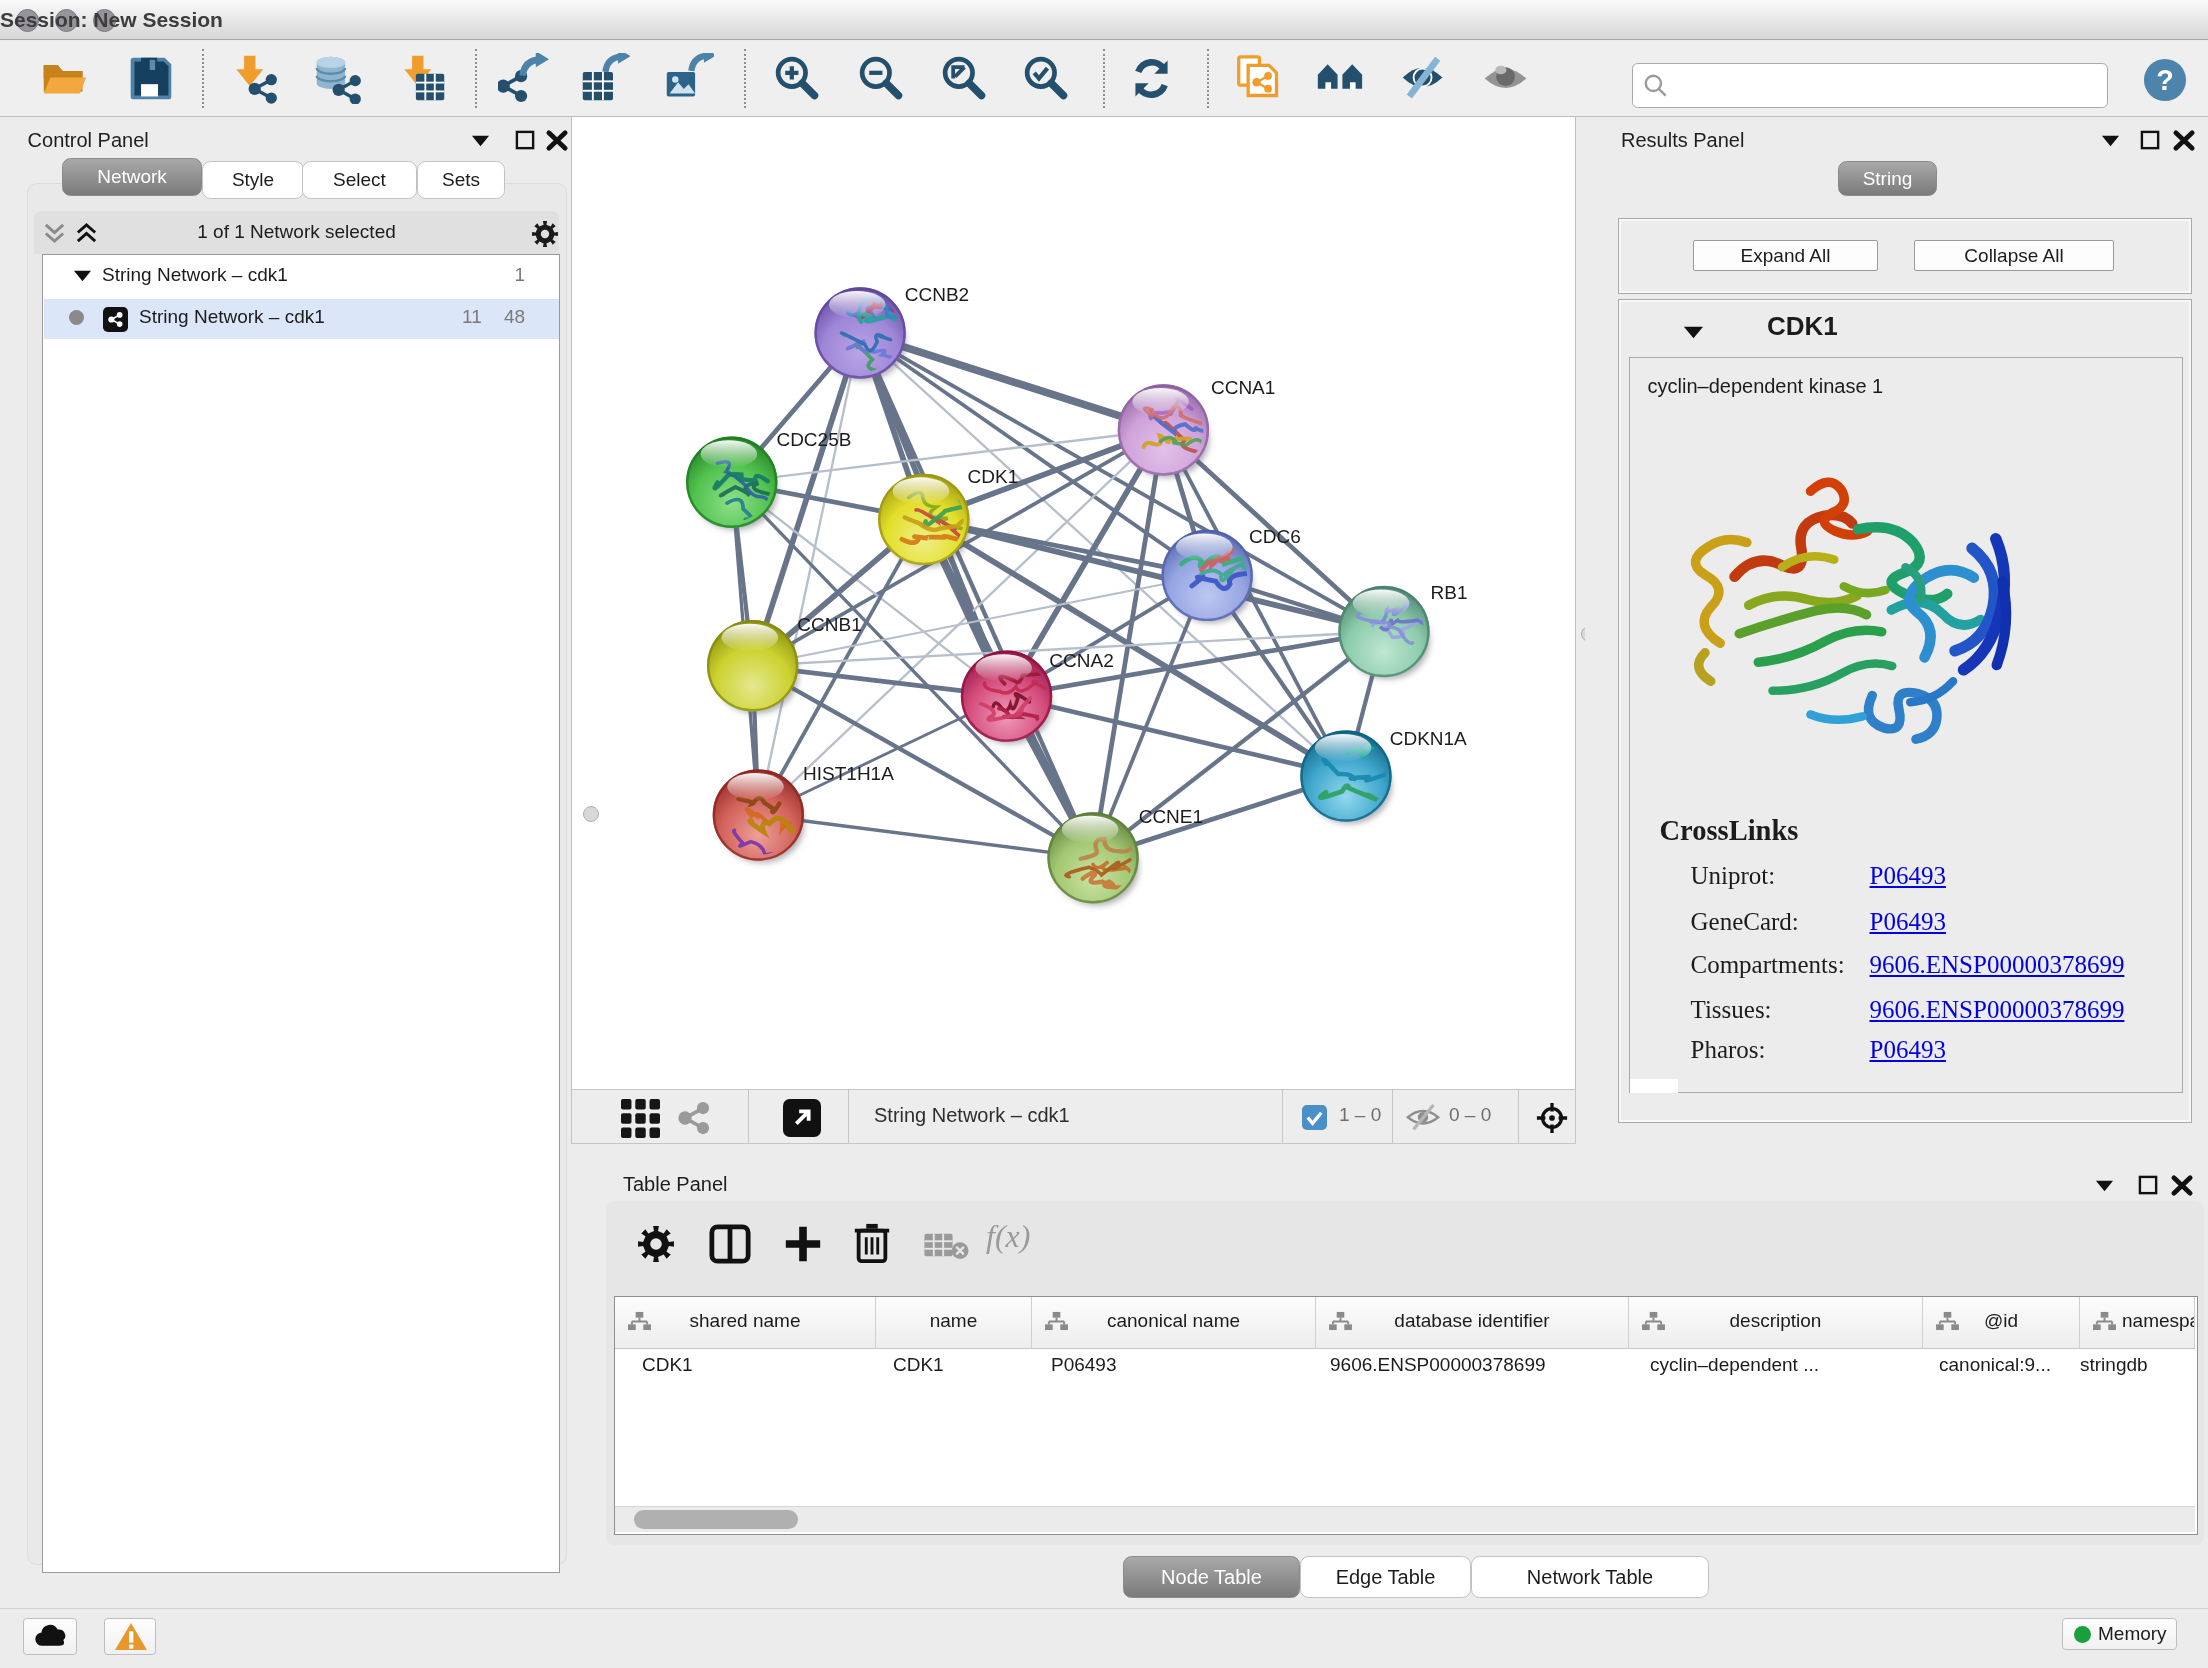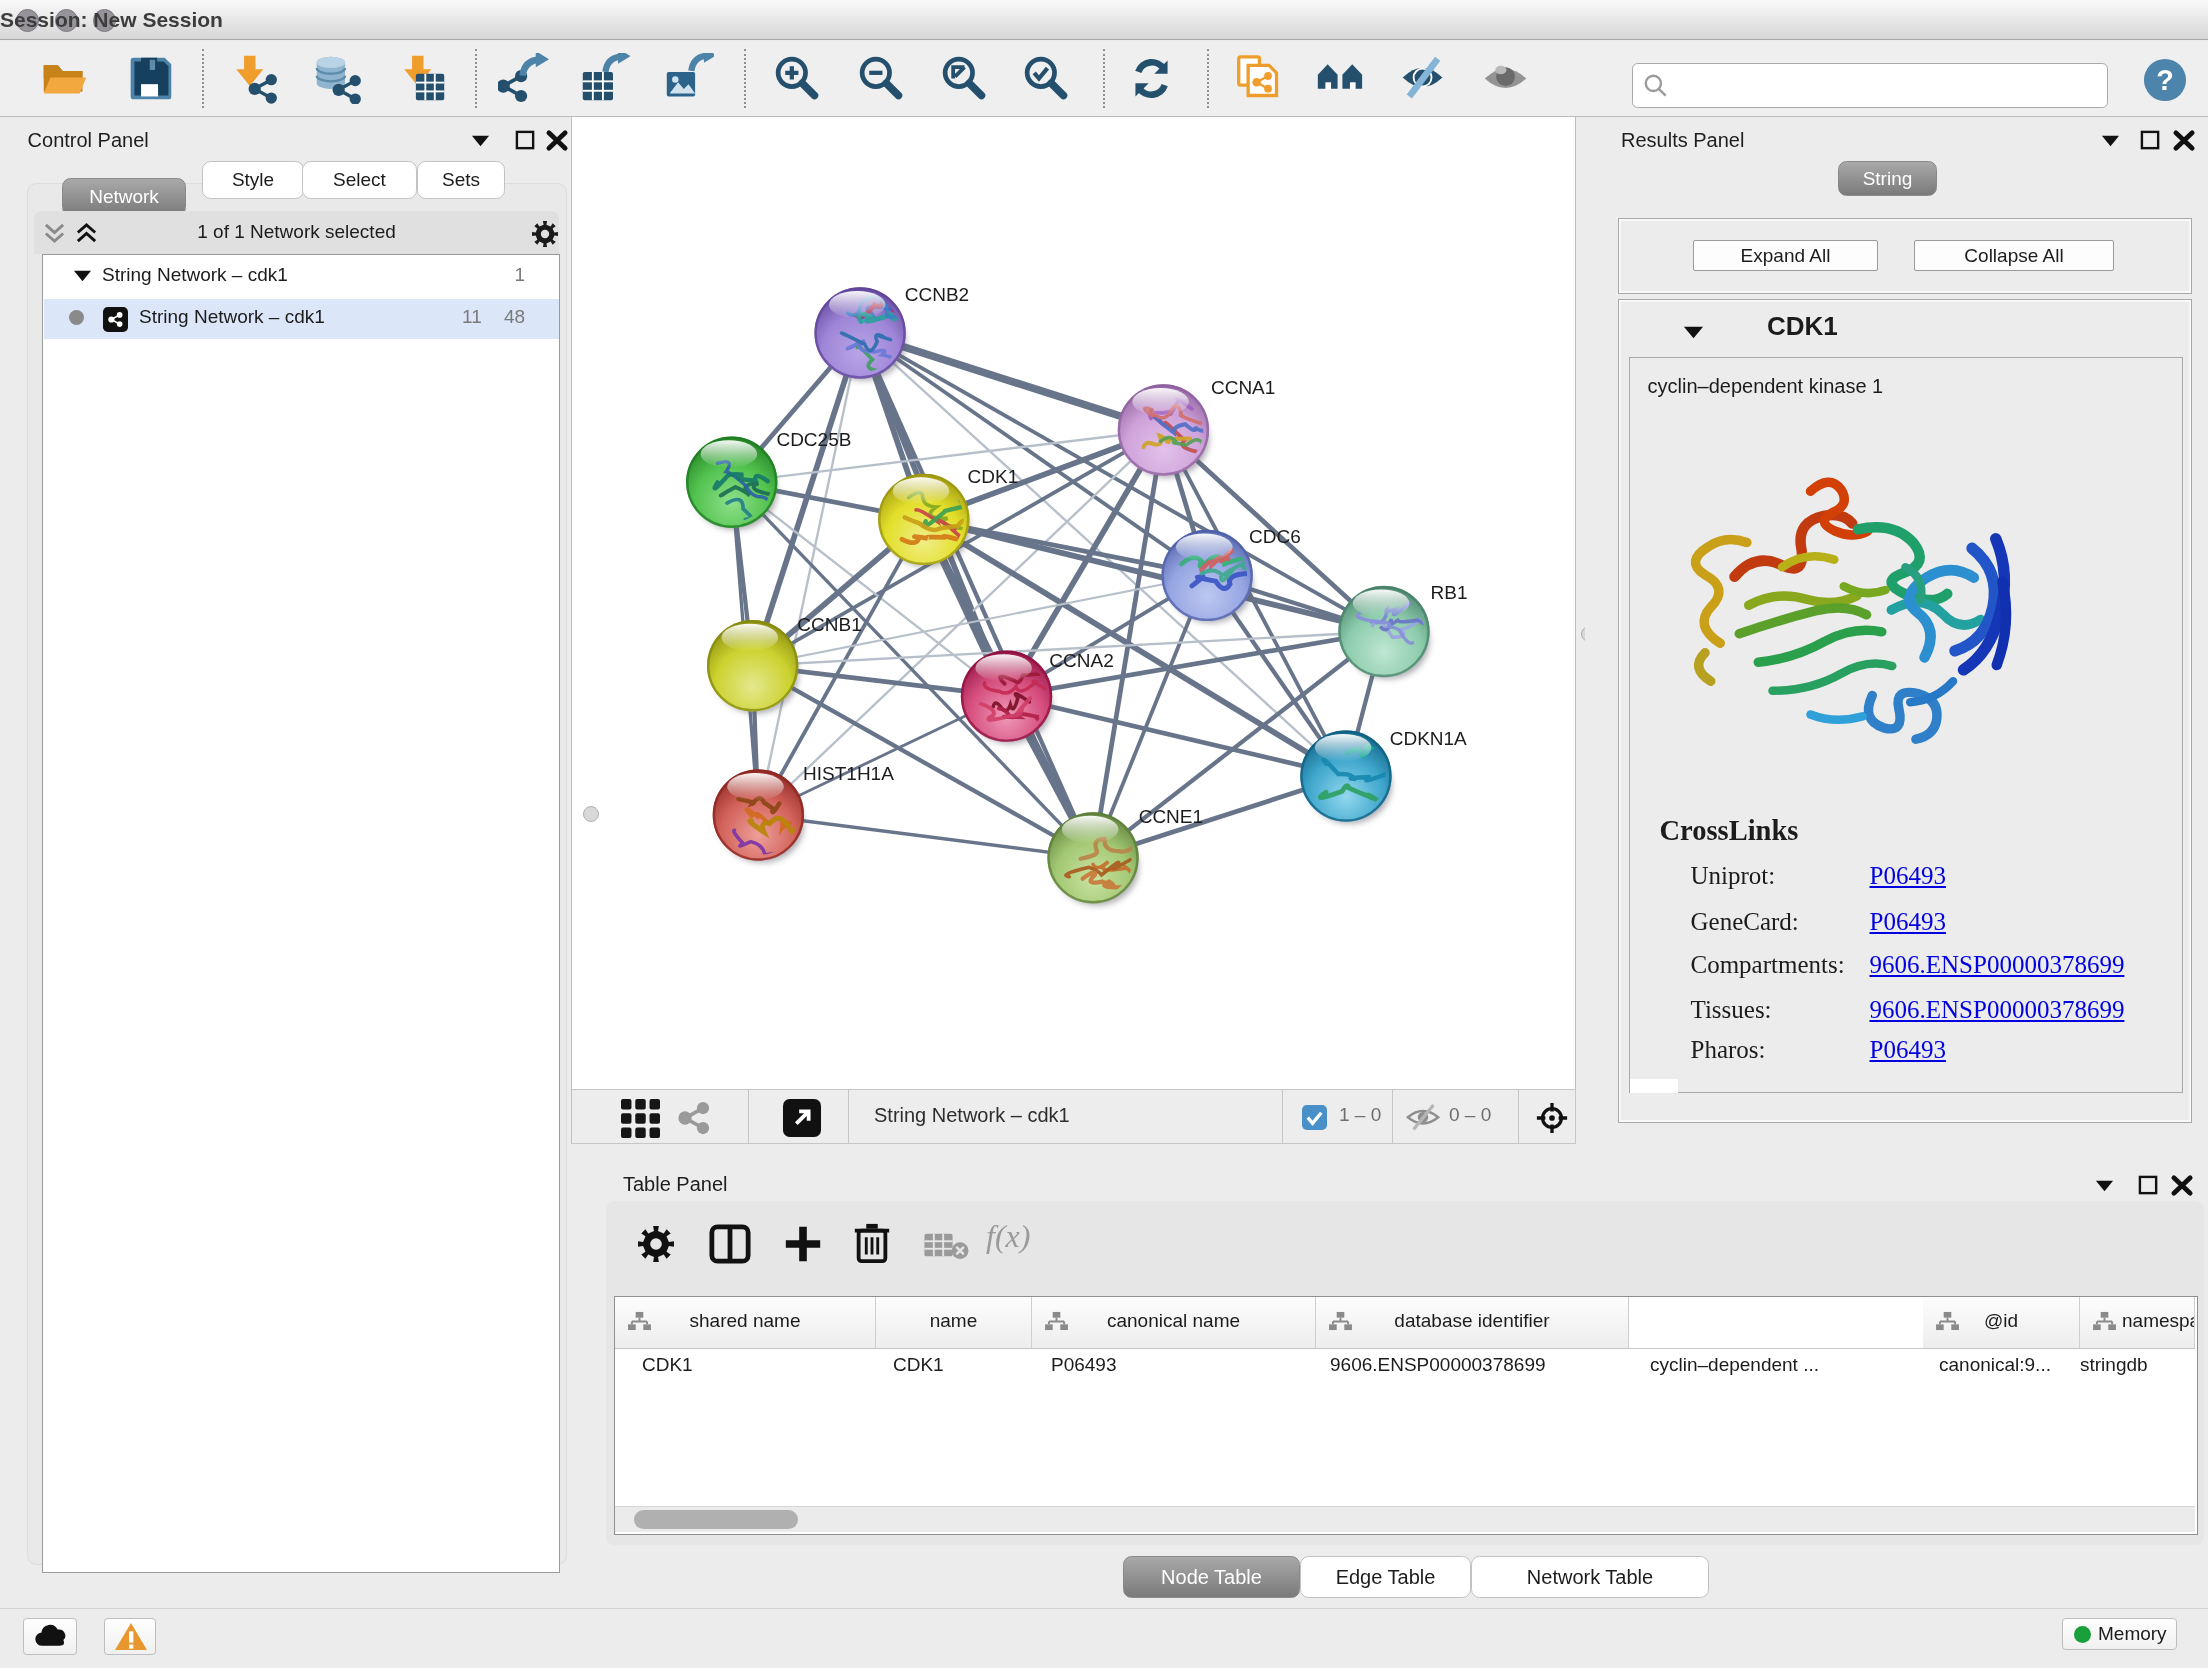--- a/index.html
+++ b/index.html
@@ -184,21 +184,21 @@
         <path d="M3 6 h18 l-9 11 z" fill="#111"></path>
       </svg></div>
 <div class="abs" style="left:506px;top:13.3px"><svg style="" width="23" height="21" viewBox="0 0 24 22">
         <rect x="3" y="2" width="17" height="17" fill="none" stroke="#111" stroke-width="2.5"></rect>
       </svg></div>
 <div class="abs" style="left:537px;top:12.4px"><svg style="" width="25" height="23" viewBox="0 0 26 24">
         <path d="M4 4 L21 20 M21 4 L4 20" stroke="#111" stroke-width="5" stroke-linecap="round"></path>
       </svg></div>
 </div>
 <div id="cpanel-box" class="abs"></div>
-<div class="tabbtn tabsel" style="left:62px;top:178px;width:124px">Network</div>
+<div class="tabbtn tabsel" style="left:62px;top:158px;width:140px">Network</div>
 <div class="tabbtn" style="left:202px;top:161px;width:102px">Style</div>
 <div class="tabbtn" style="left:302px;top:161px;width:115px">Select</div>
 <div class="tabbtn" style="left:417px;top:161px;width:88px">Sets</div>
 <div id="cp-head" class="abs">
 <div class="abs" style="left:7.6px;top:9.5px"><svg style="" width="25" height="25" viewBox="0 0 26 26">
         <path d="M4 4 l9 8 9-8 M4 13 l9 8 9-8" stroke="#8a8a8a" stroke-width="3" fill="none"></path>
       </svg></div>
 <div class="abs" style="left:40px;top:9.5px"><svg style="" width="25" height="25" viewBox="0 0 26 26">
         <path d="M4 12 l9-8 9 8 M4 21 l9-8 9 8" stroke="#111" stroke-width="3" fill="none"></path>
       </svg></div>
@@ -680,20 +680,29 @@
 <div class="thr" style="left:701px;width:313px;overflow:hidden">
         <div class="abs" style="left:13.3px;top:14.3px"><svg style="" width="23" height="20" viewBox="0 0 24 21">
             <rect x="8" y="1" width="8" height="6" fill="#8a8a8a"></rect>
             <path d="M12 7 v4 M4 11 h16 M4 11 v3 M20 11 v3" stroke="#8a8a8a" stroke-width="2" fill="none"></path>
             <rect x="0" y="14" width="8" height="6" fill="#8a8a8a"></rect>
             <rect x="16" y="14" width="8" height="6" fill="#8a8a8a"></rect>
           </svg></div>
         <span style="">database identifier</span>
       </div>
 <div class="tcell" style="left:715px">9606.ENSP00000378699</div>
+<div class="thr" style="left:1014px;width:294px;overflow:hidden">
+        <div class="abs" style="left:13.3px;top:14.3px"><svg style="" width="23" height="20" viewBox="0 0 24 21">
+            <rect x="8" y="1" width="8" height="6" fill="#8a8a8a"></rect>
+            <path d="M12 7 v4 M4 11 h16 M4 11 v3 M20 11 v3" stroke="#8a8a8a" stroke-width="2" fill="none"></path>
+            <rect x="0" y="14" width="8" height="6" fill="#8a8a8a"></rect>
+            <rect x="16" y="14" width="8" height="6" fill="#8a8a8a"></rect>
+          </svg></div>
+        <span style="">description</span>
+      </div>
 <div class="tcell" style="left:1035px">cyclin–dependent ...</div>
 <div class="thr" style="left:1308px;width:157px;overflow:hidden">
         <div class="abs" style="left:13.3px;top:14.3px"><svg style="" width="23" height="20" viewBox="0 0 24 21">
             <rect x="8" y="1" width="8" height="6" fill="#8a8a8a"></rect>
             <path d="M12 7 v4 M4 11 h16 M4 11 v3 M20 11 v3" stroke="#8a8a8a" stroke-width="2" fill="none"></path>
             <rect x="0" y="14" width="8" height="6" fill="#8a8a8a"></rect>
             <rect x="16" y="14" width="8" height="6" fill="#8a8a8a"></rect>
           </svg></div>
         <span style="">@id</span>
       </div>

